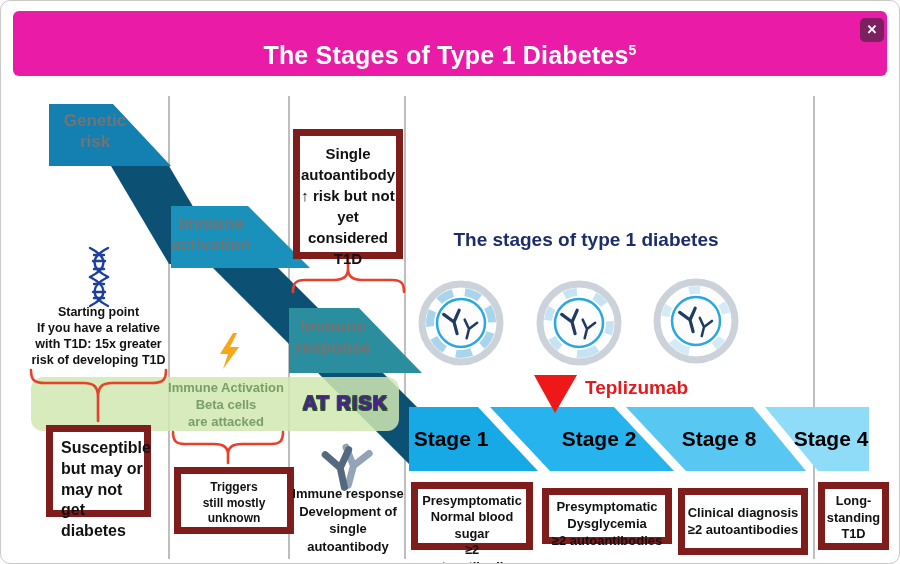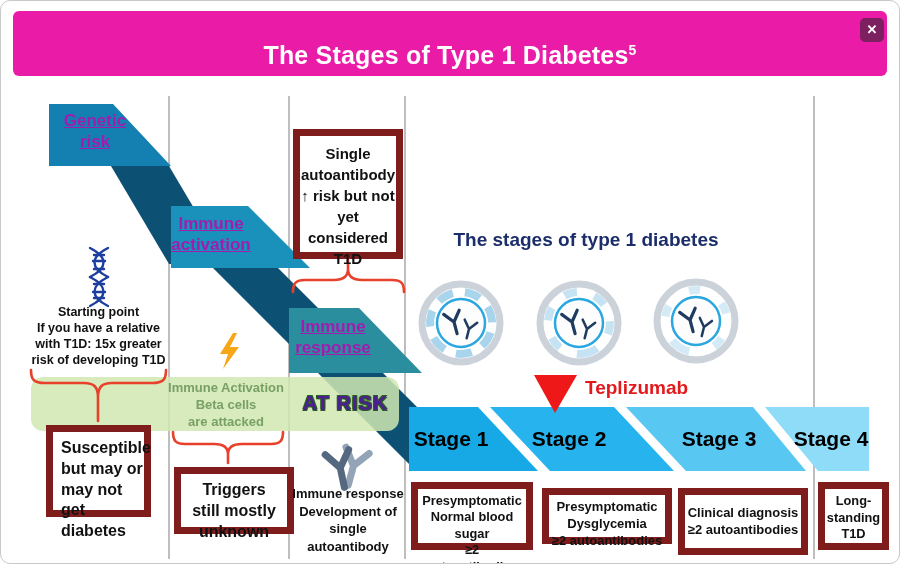--- a/index.html
+++ b/index.html
@@ -11,21 +11,21 @@
   .abs{position:absolute;}
   .pre{white-space:pre-line;}
   
   .hdr{left:12px;top:10px;width:874px;height:65px;background:#ea1ba6;border-radius:6px;}
   .hdr-title{left:0;top:30px;width:100%;text-align:center;color:#fff;
     font-size:25px;font-weight:700;letter-spacing:.2px;}
   .hdr-title sup{font-size:14px;}
   .close-btn{left:859px;top:17px;width:24px;height:24px;background:#7d2060;border-radius:5px;
     color:#fff;font-size:13px;font-weight:700;text-align:center;line-height:24px;cursor:pointer;}
   
-  .step{color:#a21caf;font-weight:700;font-size:17px;line-height:1.25;text-align:center;text-decoration:underline;}
+  .step{color:#737373;font-weight:700;font-size:17px;line-height:1.25;text-align:center;}
   
   .gband-txt{color:#79a065;font-weight:600;font-size:13px;line-height:1.3;text-align:center;}
   .atrisk{color:#4c1d95;font-weight:800;font-size:20px;letter-spacing:1px;text-align:center;
     text-shadow:-1px -1px 0 #2b5c21,1px -1px 0 #2b5c21,-1px 1px 0 #2b5c21,1px 1px 0 #2b5c21;}
   .badge{left:412px;top:129px;width:206px;height:41px;background:#cfe9ad;border:1.5px solid #9aa4ae;
     border-radius:10px;text-align:center;padding-top:4px;
     color:#4ec63b;font-weight:800;font-size:15px;line-height:1.35;letter-spacing:.5px;
     text-shadow:-1px -1px 0 #3a3a3a,1px -1px 0 #3a3a3a,-1px 1px 0 #3a3a3a,1px 1px 0 #3a3a3a;}
   .heading{left:435px;top:228px;width:300px;text-align:center;color:#1b2e6b;
     font-size:19px;font-weight:800;}
@@ -166,33 +166,33 @@
   <div class="abs redbox blk pre" style="left:292px;top:128px;width:110px;height:130px;font-size:15px;line-height:1.4;padding-top:7px;">Single
 autoantibody
 ↑ risk but not
 yet
 considered
 T1D</div>
   <div class="abs redbox blk pre" style="left:45px;top:424px;width:105px;height:92px;font-size:16px;line-height:1.3;text-align:left;padding:6px 0 0 8px;">Susceptible
 but may or
 may not get
 diabetes</div>
-  <div class="abs redbox blk pre" style="left:173px;top:466px;width:120px;height:67px;font-size:16px;line-height:1.3;padding-top:6px;">Triggers
+  <div class="abs redbox blk pre" style="left:173px;top:466px;width:120px;height:67px;font-size:12px;line-height:1.3;padding-top:6px;">Triggers
 still mostly
 unknown</div>
 
   <div class="abs blk pre" style="left:288px;top:484px;width:118px;font-size:13px;line-height:1.35;">Immune response
 Development of
 single autoantibody</div>
 
   <div class="abs teplizumab">Teplizumab</div>
 
   <div class="abs stage-label" style="left:404px;">Stage 1</div>
-  <div class="abs stage-label" style="left:522px;">Stage 2</div>
-  <div class="abs stage-label" style="left:672px;">Stage 3</div>
+  <div class="abs stage-label" style="left:552px;">Stage 2</div>
+  <div class="abs stage-label" style="left:672px;">Stage 8</div>
   <div class="abs stage-label" style="left:784px;">Stage 4</div>
 
   <div class="abs redbox blk" style="left:410px;top:481px;width:122px;height:68px;font-size:12.8px;line-height:1.28;padding-top:4px;">
     <span class="pre">Presymptomatic
 Normal blood sugar
 ≥2 autoantibodies</span>
     <span class="hl-green">START OF T1D</span>
   </div>
   <div class="abs redbox blk pre" style="left:541px;top:487px;width:130px;height:56px;font-size:13px;line-height:1.3;padding-top:4px;">Presymptomatic
 Dysglycemia

